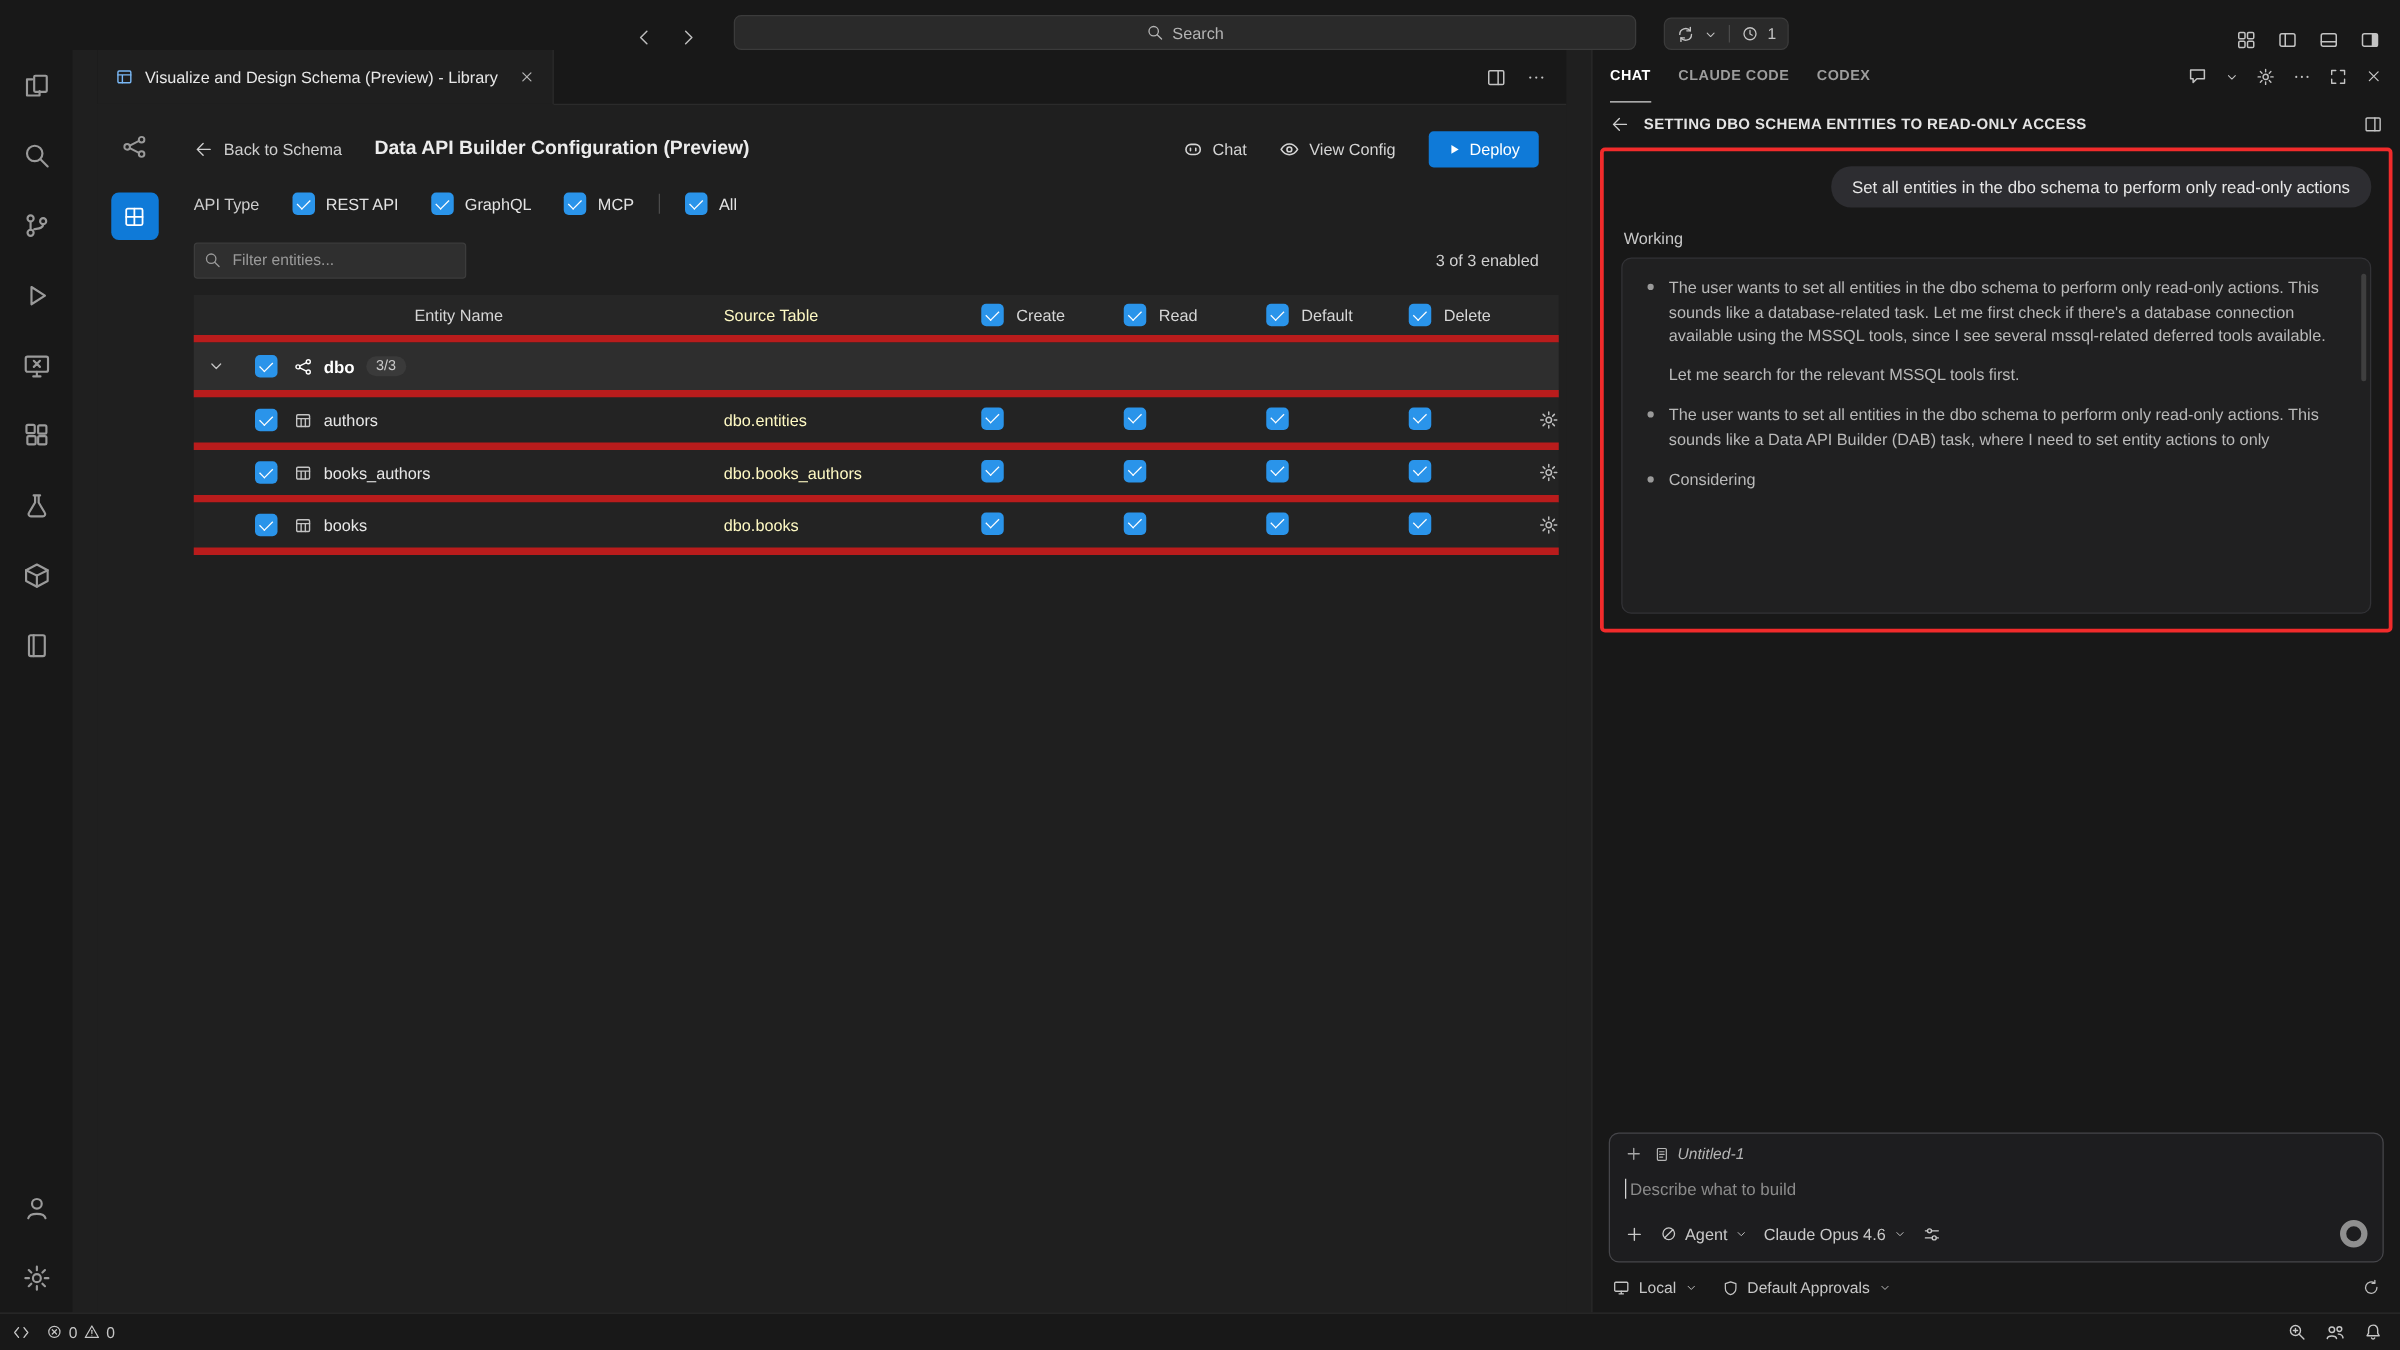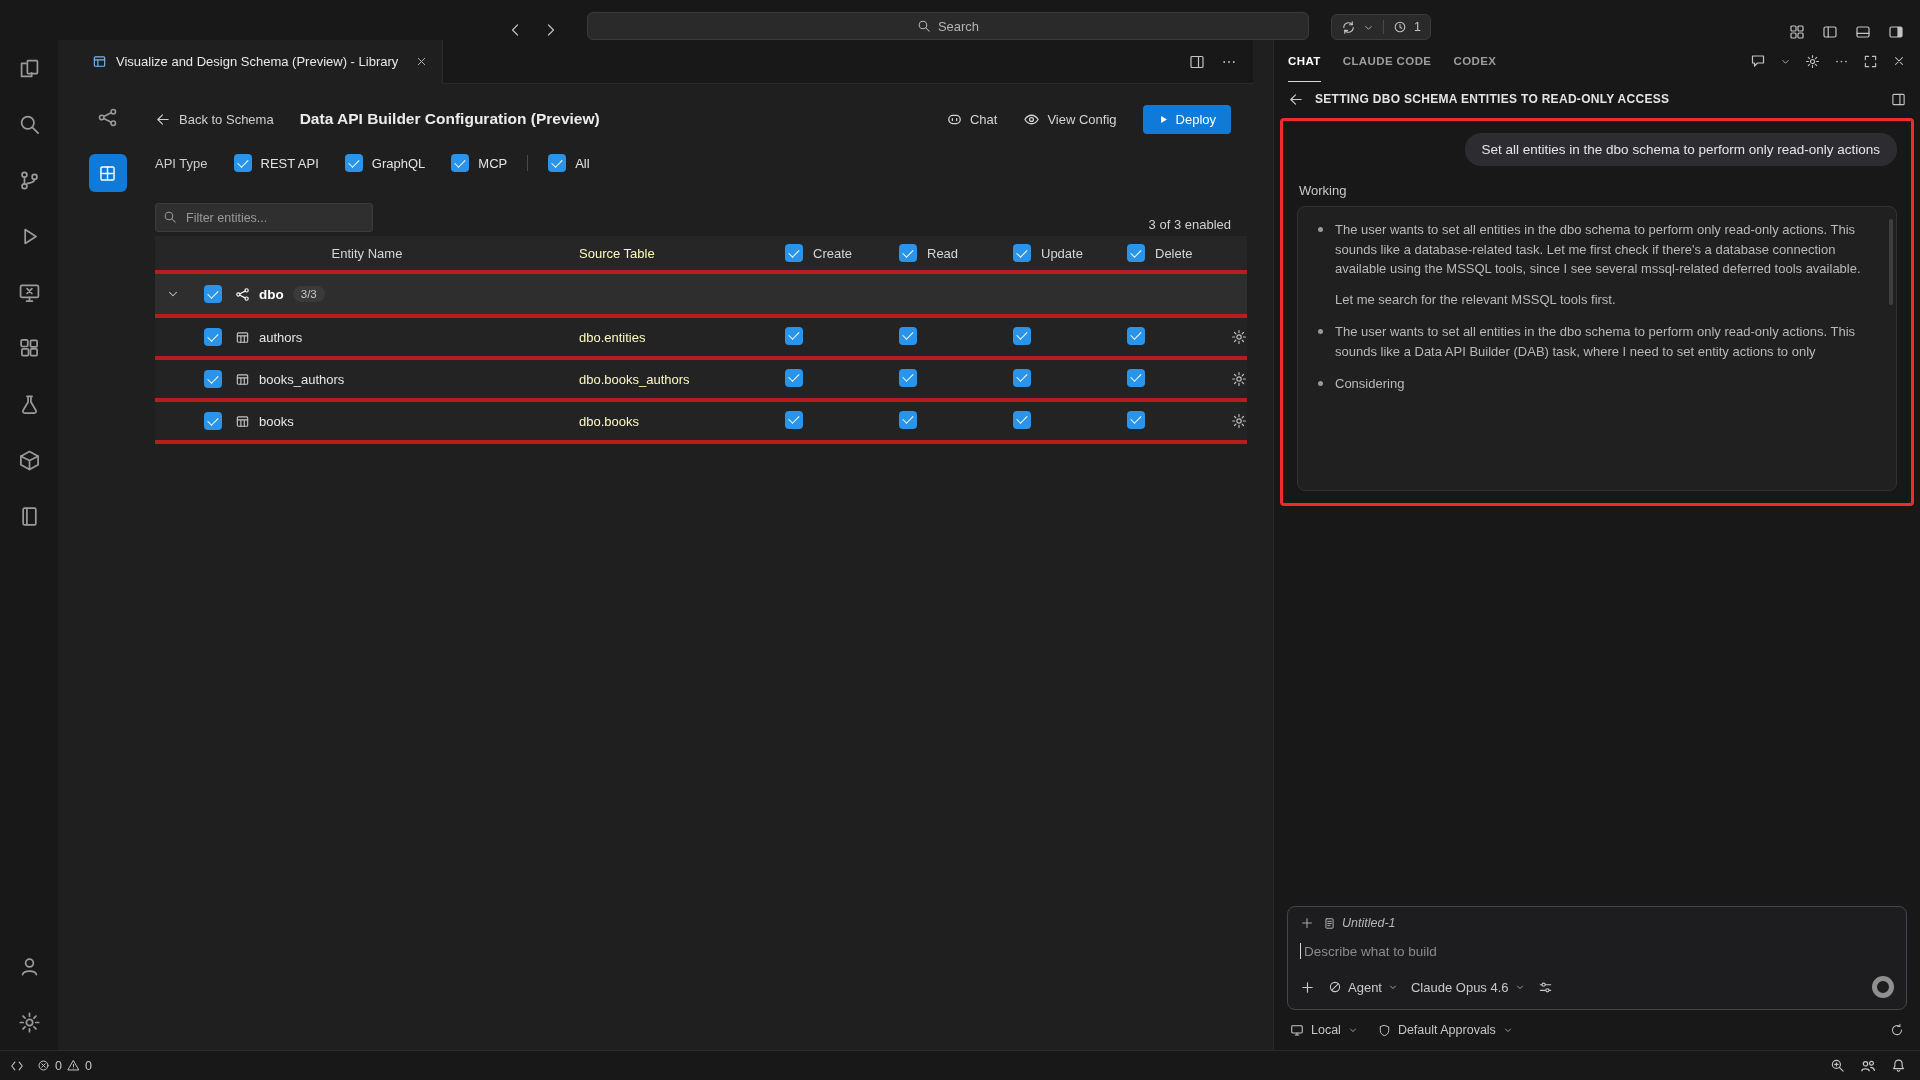--- a/index.html
+++ b/index.html
@@ -50,32 +50,32 @@
   .page-title { margin-left:26px; font-size:15.5px; font-weight:bold; color:#ececec; }
   .head-actions { margin-left:auto; display:flex; align-items:center; gap:26px; }
   .head-link { display:flex; align-items:center; gap:7px; color:#d4d4d4; }
   .deploy { display:flex; align-items:center; gap:7px; background:#0f7ad8; color:#fff; border:none;
     border-radius:4px; padding:7px 15px; font-size:13px; font-family:inherit; }
 
   .api-row { display:flex; align-items:center; height:42px; gap:26px; }
   .api-opt { display:flex; align-items:center; gap:9px; color:#e3e3e3; }
   .vdiv { width:1px; height:16px; background:#4a4a4a; margin:0 -6px; }
 
-  .filter-row { display:flex; align-items:flex-end; height:48px; padding-right:16px; }
+  .filter-row { display:flex; align-items:center; height:48px; padding-right:16px; }
   .filter-box { position:relative; width:218px; }
   .filter-box .ficon { position:absolute; left:8px; top:7px; color:#9a9a9a; }
   .filter-input { width:100%; height:29px; background:#2f2f2f; border:1px solid #3c3c3c; border-radius:3px;
     color:#d8d8d8; padding:0 8px 0 30px; font-family:inherit; font-size:12.5px; outline:none; }
   .filter-input::placeholder { color:#9a9a9a; }
   .enabled-status { margin-left:auto; color:#d0d0d0; }
 
   
   .etable { margin-top:4px; }
   .trow { display:grid; grid-template-columns:36px 44px 344px 206px 114px 114px 114px 104px 1fr;
-    align-items:center; border-bottom:4px solid #b91c1c; }
+    align-items:center; border-bottom:6px solid #b91c1c; }
   .trow-head { height:38px; background:#262626; color:#d6d6d6; }
   .trow-group { height:44px; background:#2e2e2e; }
   .trow-data { height:42px; background:#232323; }
   .cell-c { display:flex; justify-content:center; }
   .cell-name { display:flex; align-items:center; gap:9px; color:#e7e7e7; }
   .cell-name .eicon { color:#c4c4c4; }
   .cell-src { color:#fef9c3; }
   .cell-action { display:flex; align-items:center; gap:10px; }
   .head-entity { text-align:center; grid-column:1 / span 3; }
   .group-name { display:flex; align-items:center; gap:9px; color:#fff; font-weight:bold; font-size:13.5px; }
@@ -424,21 +424,21 @@
               <div class="cell-action">
                 <span class="cb"></span>
                 <span>Create</span>
               </div>
               <div class="cell-action">
                 <span class="cb"></span>
                 <span>Read</span>
               </div>
               <div class="cell-action">
                 <span class="cb"></span>
-                <span>Update</span>
+                <span>Default</span>
               </div>
               <div class="cell-action">
                 <span class="cb"></span>
                 <span>Delete</span>
               </div>
               <div></div>
             </div>
 
             <div class="trow trow-group">
               <div class="chev">

